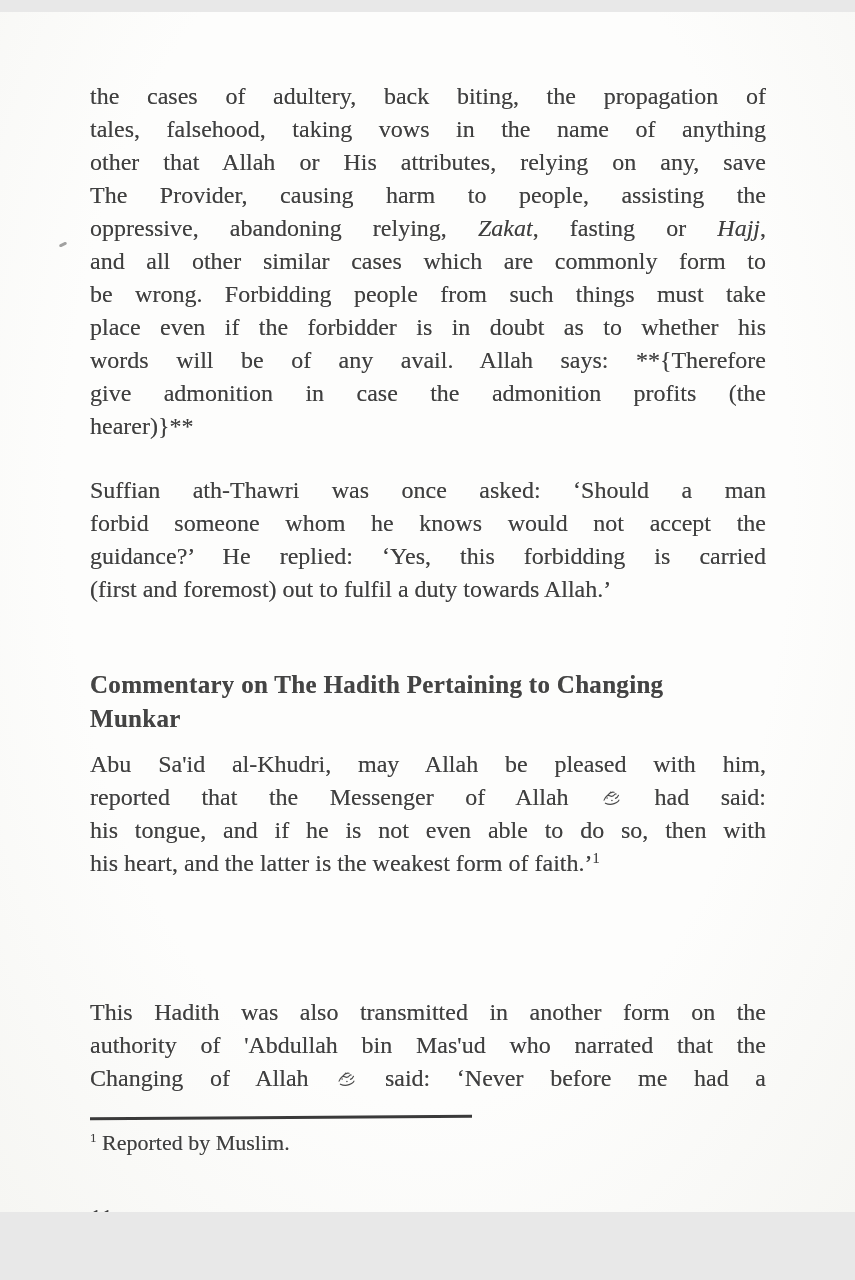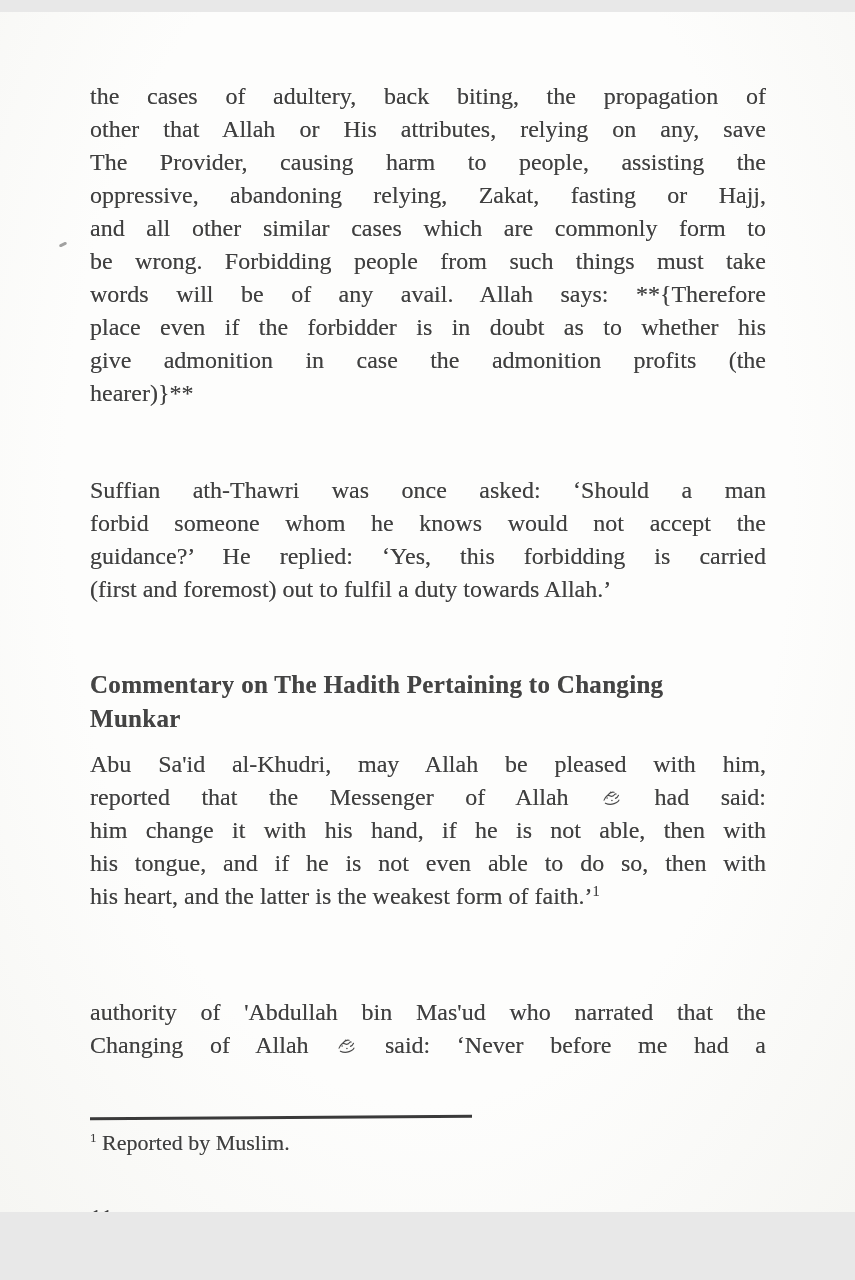--- a/index.html
+++ b/index.html
@@ -8,21 +8,21 @@
     background:#fbfbf9;
     background-image:radial-gradient(ellipse at 50% 40%, #fdfdfc 60%, #f6f6f3 100%);
     font-family:"Liberation Serif","DejaVu Serif",serif;
     color:#3f3f3f;overflow:hidden;
   }
   .block{position:absolute;left:90px;width:676px;font-size:24px;line-height:33px;
     text-shadow:0 0 .4px rgba(60,60,60,.55);}
   .ln{height:33px;overflow:hidden;}
   .j{text-align:justify;text-align-last:justify;}
   .j::after{content:"";display:inline-block;width:100%;height:0;vertical-align:top;}
-  .it{}
+  .it{font-style:italic;}
   sup{font-size:60%;line-height:0;vertical-align:8px;}
   .heading{font-weight:bold;font-size:25px;letter-spacing:.3px;color:#444;}
   .heading .ln{height:34px;}
   .pbuh{vertical-align:-3px;margin:0 1px;}
   .rule{position:absolute;left:90px;top:1104px;width:382px;height:3px;background:#3a3a3a;
     transform:rotate(-0.4deg);}
   .footnote{position:absolute;left:90px;top:1116px;width:676px;font-size:22px;line-height:30px;
     text-shadow:0 0 .4px rgba(60,60,60,.5);}
   .pagenum{position:absolute;left:90px;top:1192px;width:676px;font-size:24px;}
   .speck{position:absolute;left:59px;top:231px;width:8px;height:3px;background:#8a8a8a;
@@ -30,27 +30,28 @@
 </style>
 </head>
 <body>
 
 <div class="page">
 
   <div class="speck"></div>
 
   <div class="block" style="top:68px">
     <div class="ln j">the cases of adultery, back biting, the propagation of</div>
+    <div class="ln j">tales, falsehood, taking vows in the name of anything</div>
     <div class="ln j">other that Allah or His attributes, relying on any, save</div>
     <div class="ln j">The Provider, causing harm to people, assisting the</div>
     <div class="ln j"><span>oppressive, abandoning relying, </span><span class="it">Zakat</span><span>, fasting or </span><span class="it">Hajj</span><span>,</span></div>
     <div class="ln j">and all other similar cases which are commonly form to</div>
     <div class="ln j">be wrong.  Forbidding people from such things must take</div>
+    <div class="ln j">place even if the forbidder is in doubt as to whether his</div>
     <div class="ln j">words will be of any avail.  Allah says: **{Therefore</div>
-    <div class="ln j">place even if the forbidder is in doubt as to whether his</div>
     <div class="ln j">give admonition in case the admonition profits (the</div>
     <div class="ln">hearer)}**</div>
   </div>
 
   <div class="block" style="top:462px">
     <div class="ln j">Suffian ath-Thawri was once asked: ‘Should a man</div>
     <div class="ln j">forbid someone whom he knows would not accept the</div>
     <div class="ln j">guidance?’  He replied: ‘Yes, this forbidding is carried</div>
     <div class="ln">(first and foremost) out to fulfil a duty towards Allah.’</div>
   </div>
@@ -69,26 +70,26 @@
             <path d="M8 9 q3 -4 7 -3"></path>
             <path d="M16.5 13 q2.5 -1 3.5 -3.5"></path>
           </g>
           <g fill="#4a4a4a">
             <circle cx="7" cy="12.5" r=".9"></circle>
             <circle cx="12.5" cy="15.5" r=".9"></circle>
             <circle cx="17" cy="8" r=".9"></circle>
             <circle cx="11" cy="6" r=".8"></circle>
           </g>
         </svg><span> had said:</span></div>
-    <div class="ln j">him change it with his hand, if he is not able, then with</div>
     <div class="ln j">his tongue, and if he is not even able to do so, then with</div>
     <div class="ln"><span>his heart, and the latter is the weakest form of faith.’</span><sup>1</sup></div>
   </div>
 
   <div class="block" style="top:984px">
+    <div class="ln j">This Hadith was also transmitted in another form on the</div>
     <div class="ln j">authority of 'Abdullah bin Mas'ud who narrated that the</div>
     <div class="ln j"><span>Changing of Allah </span><svg class="pbuh" viewBox="0 0 24 24" width="21" height="21">
           <g fill="none" stroke="#4a4a4a" stroke-width="1.3" stroke-linecap="round">
             <path d="M3.5 15 q3 -7 6.5 -5 t6 -2"></path>
             <path d="M5 18.5 q5 2.5 10 .5 t5.5 -4"></path>
             <path d="M8 9 q3 -4 7 -3"></path>
             <path d="M16.5 13 q2.5 -1 3.5 -3.5"></path>
           </g>
           <g fill="#4a4a4a">
             <circle cx="7" cy="12.5" r=".9"></circle>

